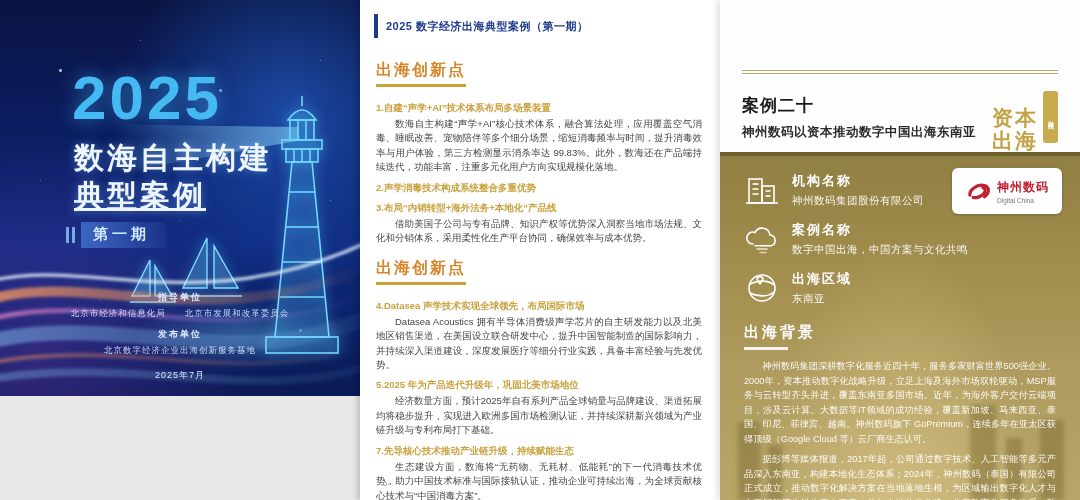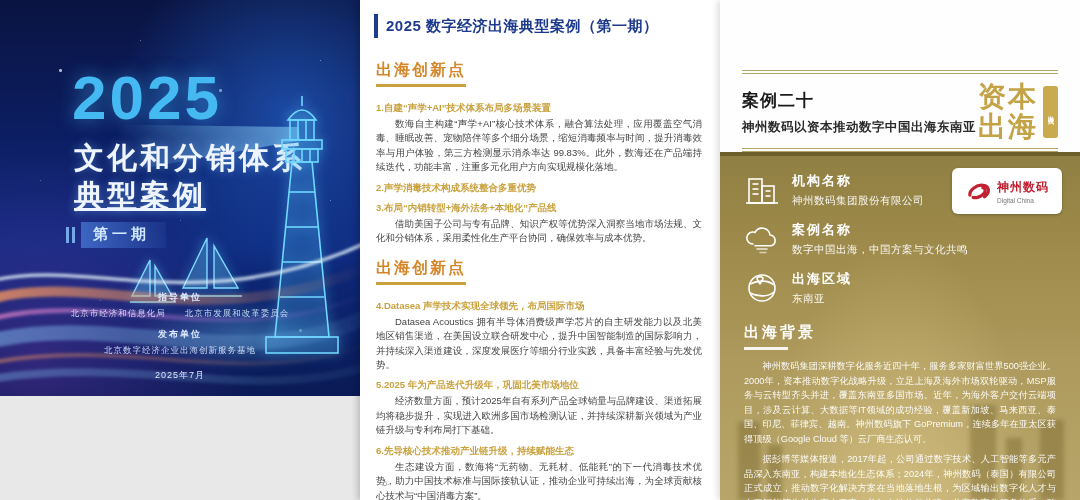--- a/index.html
+++ b/index.html
@@ -43,38 +43,38 @@
   .cover-footer { position:absolute; left:0; bottom:14px; width:360px; text-align:center; z-index:5; }
   .cf-label { font-size:9px; font-weight:700; color:#dfe9ff; letter-spacing:2px; margin-top:8px; }
   .cf-orgs  { font-size:8.5px; color:#c9d9f5; margin-top:4px; letter-spacing:1px; }
   .cf-date  { font-size:9px; color:#dfe9ff; margin-top:12px; letter-spacing:1px; }
 
   
   .page { position:absolute; left:360px; top:0; width:360px; height:500px; background:#ffffff;
     padding:14px 18px 0 14px; box-shadow:-3px 0 6px rgba(0,0,0,.18); }
   .page-header { display:flex; align-items:center; margin-bottom:18px; }
   .page-header .bar { width:4px; height:24px; background:#1e3a8c; margin-right:8px; }
-  .page-header .txt { font-size:15px; font-weight:700; color:#1e3a8c; letter-spacing:.5px; }
+  .page-header .txt { font-size:11px; font-weight:700; color:#1e3a8c; letter-spacing:.5px; }
   .sec-title { display:inline-block; font-size:16px; font-weight:800; color:#d6872b;
     letter-spacing:2px; border-bottom:3px solid #c9a23e; padding-bottom:3px; margin:4px 0 8px 2px; }
   .item-h { font-size:9.5px; font-weight:700; color:#c9a23e; margin:7px 0 2px 2px; }
   .item-b { font-size:9.5px; color:#454545; line-height:1.52; text-align:justify;
     text-indent:2em; margin-left:2px; }
   .page-num { position:absolute; left:20px; bottom:12px; font-size:8px; color:#9a9a9a; }
 
   
   .case { position:absolute; left:720px; top:0; width:360px; height:500px; background:#fefefe;
     box-shadow:-3px 0 6px rgba(0,0,0,.12); }
   .dbl { margin:0 22px; border-top:1px solid #b3a468; border-bottom:1px solid #b3a468; height:4px; }
   .dbl.top { margin-top:70px; }
   .case-head { display:flex; justify-content:space-between; align-items:center; padding:8px 22px 6px 22px; }
   .case-no { font-size:17px; font-weight:800; color:#1a1a1a; letter-spacing:1px; }
   .case-title { font-size:12.5px; font-weight:700; color:#2b2b2b; margin-top:7px; letter-spacing:.5px; }
   .cat-wrap { display:flex; align-items:center; gap:5px; }
-  .cat-big { font-size:28px; font-weight:800; color:#c3a345; line-height:1.08; letter-spacing:2px; text-align:right; }
+  .cat-big { font-size:21px; font-weight:800; color:#c3a345; line-height:1.08; letter-spacing:2px; text-align:right;margin-top:25px; }
   .cat-badge { width:15px; height:52px; background:#c9aa4e; border-radius:3px; color:#ffffff;
     font-size:6.5px; display:flex; align-items:center; justify-content:center;
     writing-mode:vertical-rl; letter-spacing:1px; }
   .gold { position:absolute; left:0; top:152px; width:360px; height:348px; overflow:hidden;
     background:
       radial-gradient(ellipse at 50% 115%, rgba(235,215,150,.55) 0%, rgba(235,215,150,0) 55%),
       linear-gradient(180deg,#8f7f42 0%,#a08c4c 30%,#ad9a5c 60%,#b8a569 100%); }
   .gold::before { content:""; position:absolute; left:0; top:0; width:100%; height:4px;
     background:rgba(80,70,25,.55); }
   .bld { position:absolute; bottom:0; background:rgba(110,92,38,.38); filter:blur(2px); }
@@ -103,21 +103,21 @@
 <body>
 
 <div class="stage">
 
   <div class="cover">
     <div class="stars"></div>
     <div class="beam"></div>
     <div class="glowbase"></div>
 
     <div class="cover-year">2025</div>
-    <div class="cover-title1">文化和分销体系</div>
+    <div class="cover-title1">数海自主构建</div>
     <div class="cover-title2">典型案例</div>
 
     <div class="issue-wrap">
       <span class="issue-bars">
           <i></i>
           <i></i>
         </span>
       <span class="issue-badge">第一期</span>
     </div>
 
@@ -212,21 +212,21 @@
 
     <div style="height:8px"></div>
     <div class="sec-title">出海创新点</div>
 
     <div class="item-h">4.Datasea 声学技术实现全球领先，布局国际市场</div>
     <div class="item-b">Datasea Acoustics 拥有半导体消费级声学芯片的自主研发能力以及北美地区销售渠道，在美国设立联合研发中心，提升中国智能制造的国际影响力，并持续深入渠道建设，深度发展医疗等细分行业实践，具备丰富经验与先发优势。</div>
 
     <div class="item-h">5.2025 年为产品迭代升级年，巩固北美市场地位</div>
     <div class="item-b">经济数量方面，预计2025年自有系列产品全球销量与品牌建设、渠道拓展均将稳步提升，实现进入欧洲多国市场检测认证，并持续深耕新兴领域为产业链升级与专利布局打下基础。</div>
 
-    <div class="item-h">6.先导核心技术推动产业链升级，持续赋能生态</div>
+    <div class="item-h">7.先导核心技术推动产业链升级，持续赋能生态</div>
     <div class="item-b">生态建设方面，数海将“无药物、无耗材、低能耗”的下一代消毒技术优势，助力中国技术标准与国际接轨认证，推动企业可持续出海，为全球贡献核心技术与“中国消毒方案”。</div>
 
     <div class="page-num">-6-</div>
   </div>
 
   <div class="case">
     <div class="dbl top"></div>
     <div class="case-head">
       <div>
         <div class="case-no">案例二十</div>

